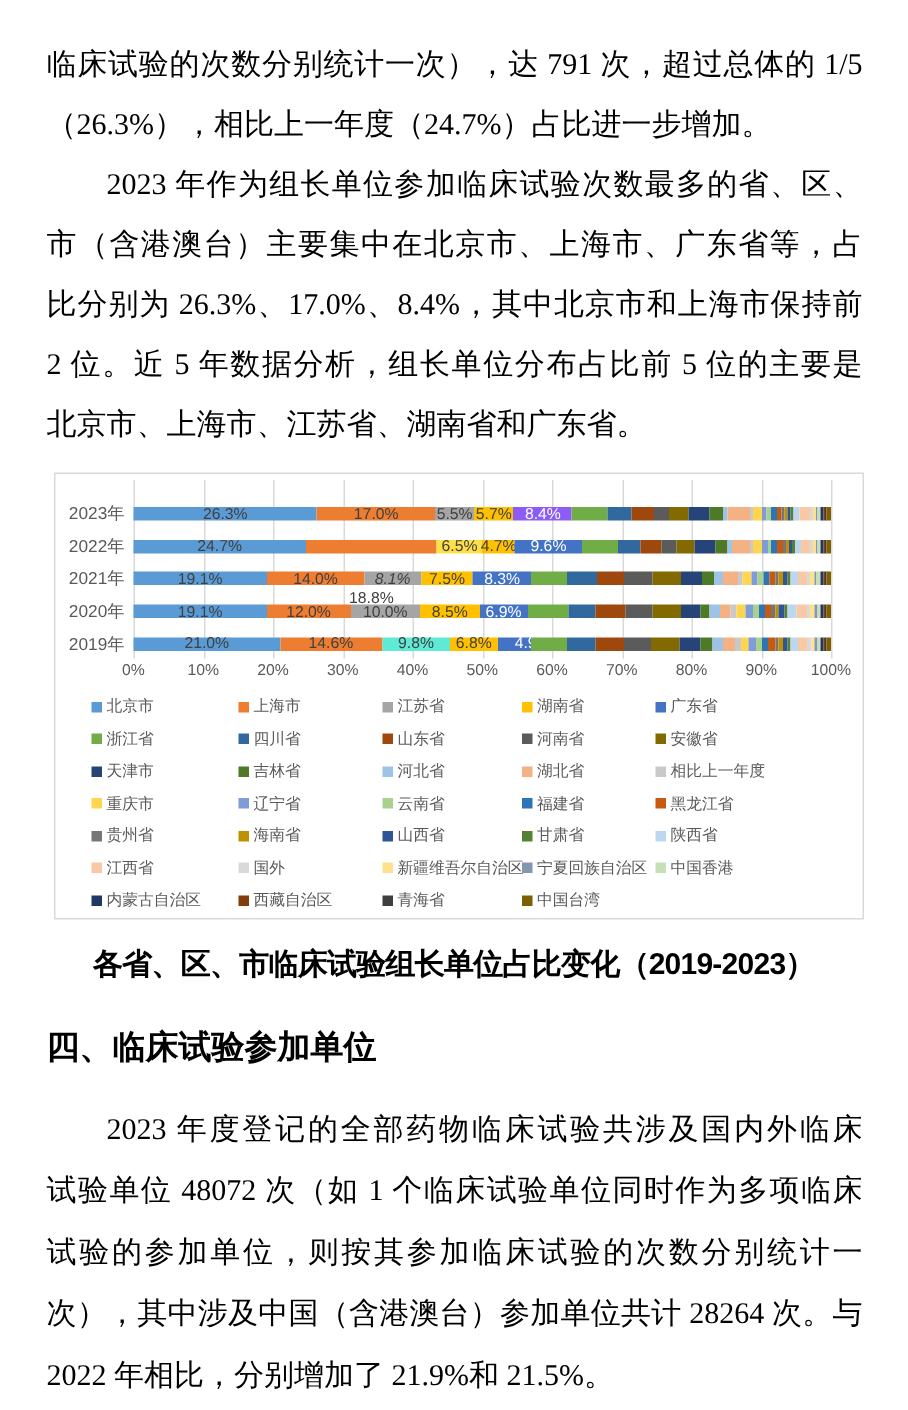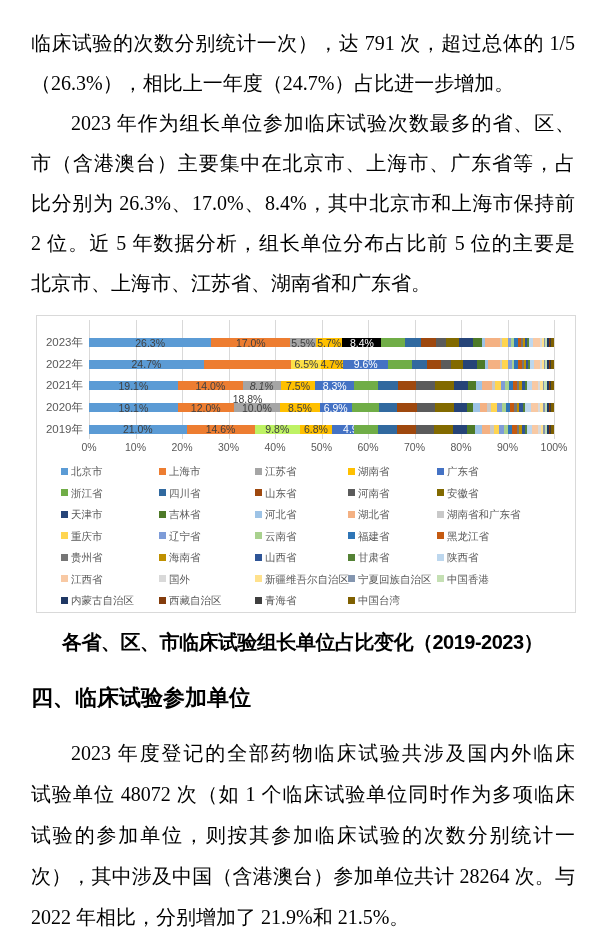--- a/index.html
+++ b/index.html
@@ -101,21 +101,21 @@
             </div>
             <div class="bar-seg" style="width: 17%; background: rgb(237, 125, 49);">
               <span class="seg-label" style="color: rgb(64, 64, 64);">17.0%</span>
             </div>
             <div class="bar-seg" style="width: 5.5%; background: rgb(165, 165, 165);">
               <span class="seg-label" style="color: rgb(64, 64, 64);">5.5%</span>
             </div>
             <div class="bar-seg" style="width: 5.7%; background: rgb(255, 192, 0);">
               <span class="seg-label" style="color: rgb(64, 64, 64);">5.7%</span>
             </div>
-            <div class="bar-seg" style="width: 8.4%; background: #000000;">
+            <div class="bar-seg" style="width: 8.4%; background: #8b5cf6;">
               <span class="seg-label" style="color: rgb(255, 255, 255);">8.4%</span>
             </div>
             <div class="bar-seg" style="width: 5%; background: rgb(112, 173, 71);"></div>
             <div class="bar-seg" style="width: 3.5%; background: rgb(49, 105, 159);"></div>
             <div class="bar-seg" style="width: 3.3%; background: rgb(158, 72, 14);"></div>
             <div class="bar-seg" style="width: 2%; background: rgb(91, 91, 91);"></div>
             <div class="bar-seg" style="width: 2.8%; background: rgb(130, 106, 0);"></div>
             <div class="bar-seg" style="width: 3.2%; background: rgb(38, 68, 120);"></div>
             <div class="bar-seg" style="width: 1.8%; background: rgb(78, 122, 40);"></div>
             <div class="bar-seg" style="width: 0.6%; background: rgb(157, 195, 230);"></div>
@@ -291,21 +291,21 @@
         </div>
         <div class="chart-row">
           <span class="y-label">2019年</span>
           <div class="bar-track">
             <div class="bar-seg" style="width: 21%; background: rgb(91, 155, 213);">
               <span class="seg-label" style="color: rgb(64, 64, 64);">21.0%</span>
             </div>
             <div class="bar-seg" style="width: 14.6%; background: rgb(237, 125, 49);">
               <span class="seg-label" style="color: rgb(64, 64, 64);">14.6%</span>
             </div>
-            <div class="bar-seg" style="width: 9.8%; background: #bef264;">
+            <div class="bar-seg" style="width: 9.8%; background: #5eead4;">
               <span class="seg-label" style="color: rgb(64, 64, 64);">9.8%</span>
             </div>
             <div class="bar-seg" style="width: 6.8%; background: rgb(255, 192, 0);">
               <span class="seg-label" style="color: rgb(64, 64, 64);">6.8%</span>
             </div>
             <div class="bar-seg" style="width: 4.9%; background: rgb(68, 114, 196);">
               <span class="seg-label" style="color: rgb(255, 255, 255); margin-left: 12px;">4.9%</span>
             </div>
             <div class="bar-seg" style="width: 5%; background: rgb(112, 173, 71);"></div>
             <div class="bar-seg" style="width: 4.2%; background: rgb(49, 105, 159);"></div>
@@ -404,21 +404,21 @@
         <div class="legend-item">
           <span class="legend-marker" style="background: rgb(157, 195, 230);"></span>
           <span class="legend-label">河北省</span>
         </div>
         <div class="legend-item">
           <span class="legend-marker" style="background: rgb(244, 177, 131);"></span>
           <span class="legend-label">湖北省</span>
         </div>
         <div class="legend-item">
           <span class="legend-marker" style="background: rgb(201, 201, 201);"></span>
-          <span class="legend-label">湖南省和广东省</span>
+          <span class="legend-label">相比上一年度</span>
         </div>
         <div class="legend-item">
           <span class="legend-marker" style="background: rgb(255, 213, 80);"></span>
           <span class="legend-label">重庆市</span>
         </div>
         <div class="legend-item">
           <span class="legend-marker" style="background: rgb(126, 156, 216);"></span>
           <span class="legend-label">辽宁省</span>
         </div>
         <div class="legend-item">

